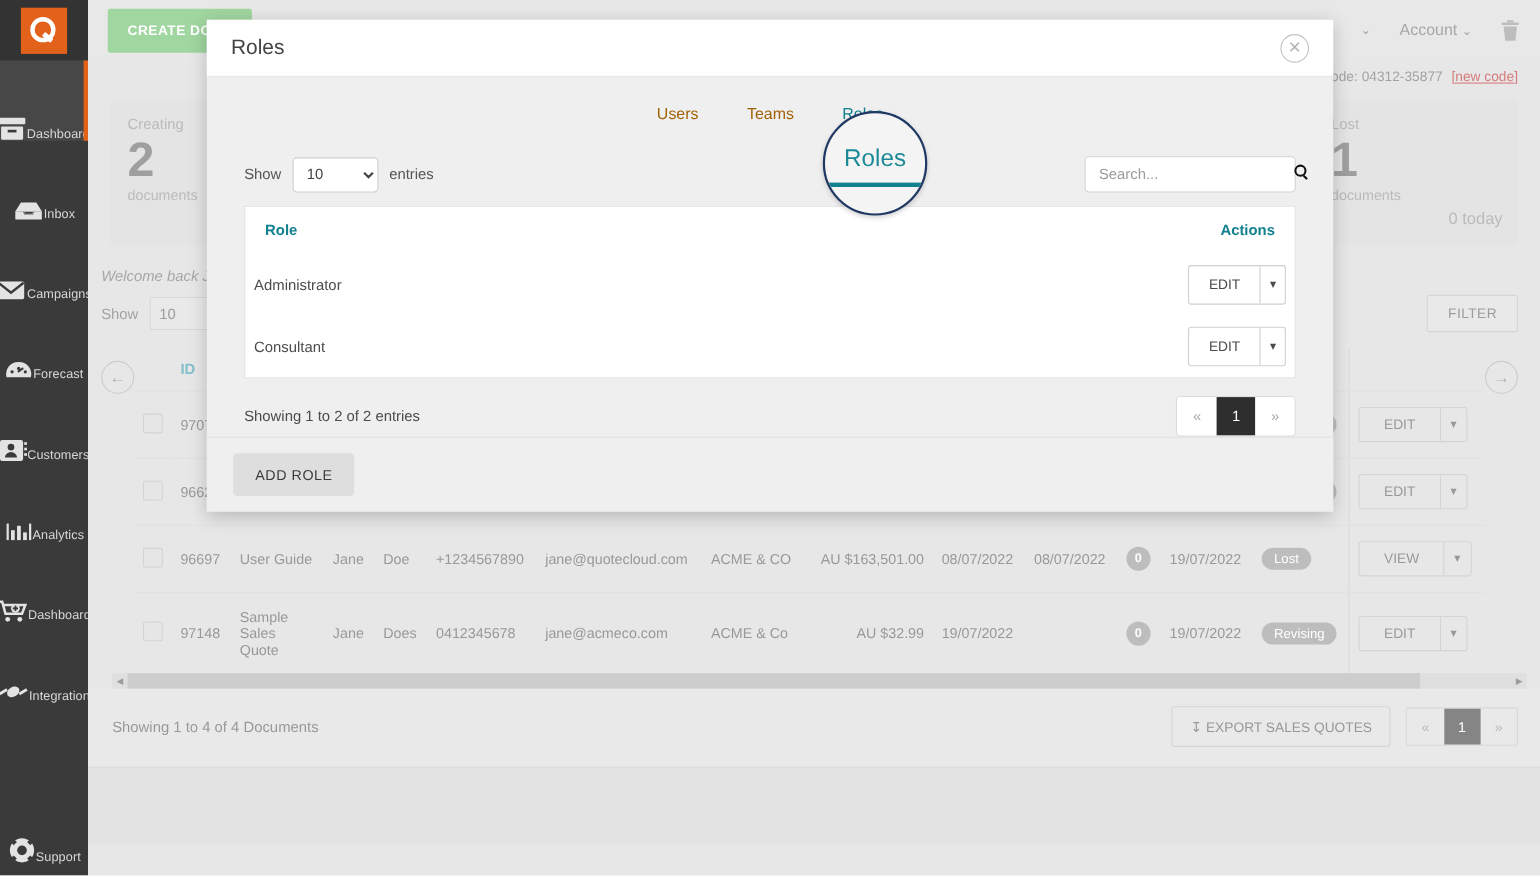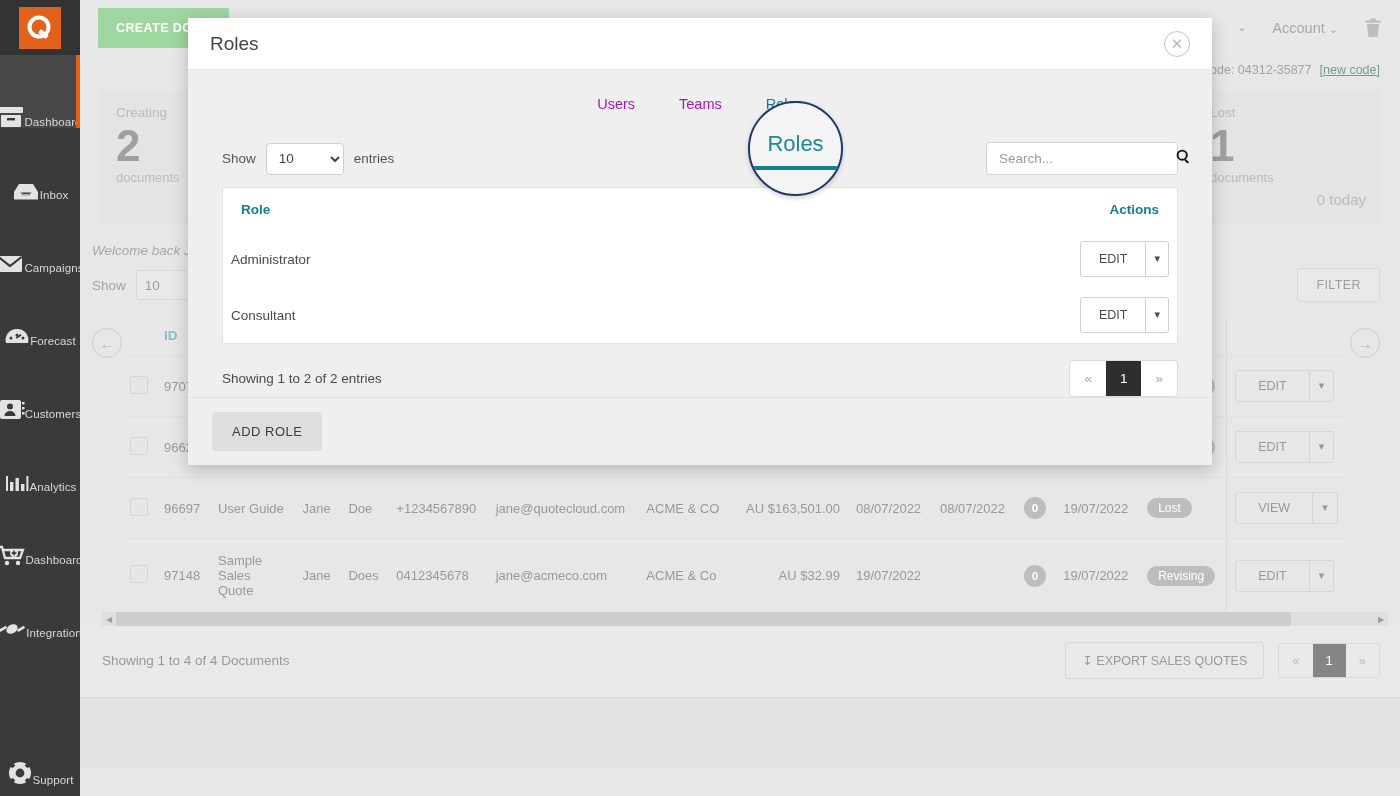--- a/index.html
+++ b/index.html
@@ -66,21 +66,21 @@
     color: #666; font-size: 14.5px;
   }
   .caret { font-size: 11px; }
   .trash-icon svg { fill: #8d8d8d; display: block; }
 
   .support-code {
     height: 30px; padding: 0 20px;
     display: flex; align-items: center; justify-content: flex-end;
     font-size: 12.5px; color: #5f5f5f; background: #d6d6d6;
   }
-  .support-code a { color: #14532d; margin-left: 8px; text-decoration: underline; }
+  .support-code a { color: #b91c1c; margin-left: 8px; text-decoration: underline; }
 
   .cards { display: flex; gap: 14px; padding: 6px 20px 0 20px; }
   .card {
     background: #d0d0d0; border-radius: 3px;
     width: 186px; height: 132px; padding: 14px 16px;
     position: relative; color: #8a8a8a;
   }
   .card .c-title { font-size: 13.5px; }
   .card .c-num { font-size: 44px; font-weight: bold; color: #5a5a5a; line-height: 48px; margin-top: 2px; }
   .card .c-sub { font-size: 13px; }
@@ -187,21 +187,21 @@
     margin-left: auto; width: 26px; height: 26px; border-radius: 50%;
     border: 1.5px solid #c2c2c2; color: #b5b5b5;
     display: flex; align-items: center; justify-content: center;
     font-size: 15px; cursor: pointer; line-height: 1;
   }
   .modal-body { padding: 18px 24px 0 24px; position: relative; }
   .tabs {
     display: flex; justify-content: center; gap: 36px;
     border-bottom: 1px solid transparent; margin-bottom: 12px;
   }
-  .tab { font-size: 14.5px; color: #a21caf; padding: 8px 4px 10px 4px; cursor: pointer; }
+  .tab { font-size: 14.5px; color: #a16207; padding: 8px 4px 10px 4px; cursor: pointer; }
   .tab.sel { color: #12808f; border-bottom: 3px solid #12808f; }
 
   .controls { display: flex; align-items: center; margin: 16px 10px 12px 10px; }
   .controls .lb { font-size: 13.5px; color: #555; }
   .entries-sel {
     margin: 0 10px; width: 78px; height: 32px;
     border: 1px solid #cfcfcf; border-radius: 4px; background: #fff;
     font-size: 13.5px; color: #444; padding: 0 8px;
     font-family: "Liberation Sans", sans-serif;
   }

